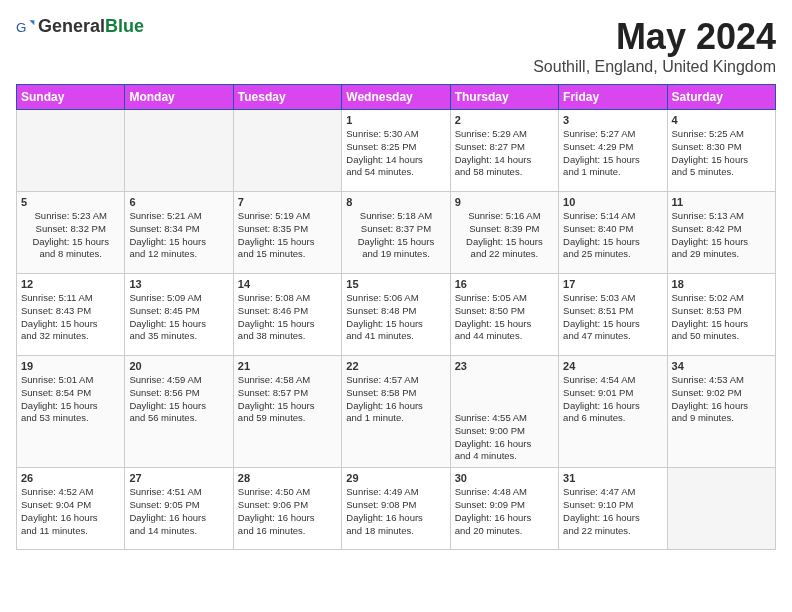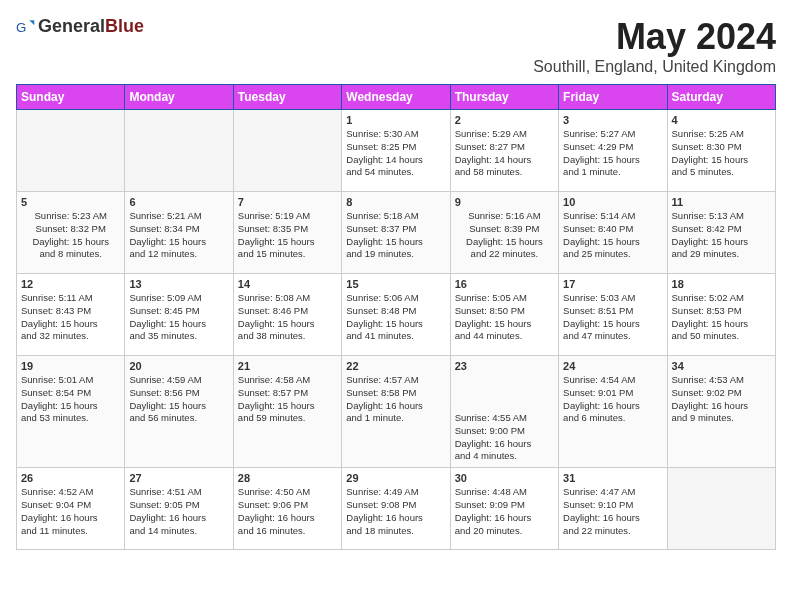--- a/index.html
+++ b/index.html
@@ -22,21 +22,21 @@
       gap: 2px;
     }
     .logo-text-general {
       font-size: 18px;
       font-weight: bold;
       color: #333;
     }
     .logo-text-blue {
       font-size: 18px;
       font-weight: bold;
-      color: #7f1d1d;
+      color: #15803d;
     }
     .logo-icon {
       width: 20px;
       height: 20px;
     }
     .title-block {
       text-align: right;
     }
     .title-month {
       font-size: 36px;
@@ -171,21 +171,21 @@
         </td>
         <td>
           <span class="day-num">7</span>
           <div class="day-info" style="white-space: pre-line;">Sunrise: 5:19 AM
 Sunset: 8:35 PM
 Daylight: 15 hours
 and 15 minutes.</div>
         </td>
         <td>
           <span class="day-num">8</span>
-          <div class="day-info" style="white-space: pre-line;">Sunrise: 5:18 AM
+          <div class="day-info" style="white-space: pre-line; text-align: center;">Sunrise: 5:18 AM
 Sunset: 8:37 PM
 Daylight: 15 hours
 and 19 minutes.</div>
         </td>
         <td>
           <span class="day-num">9</span>
           <div class="day-info" style="white-space: pre-line; text-align: center;">Sunrise: 5:16 AM
 Sunset: 8:39 PM
 Daylight: 15 hours
 and 22 minutes.</div>

